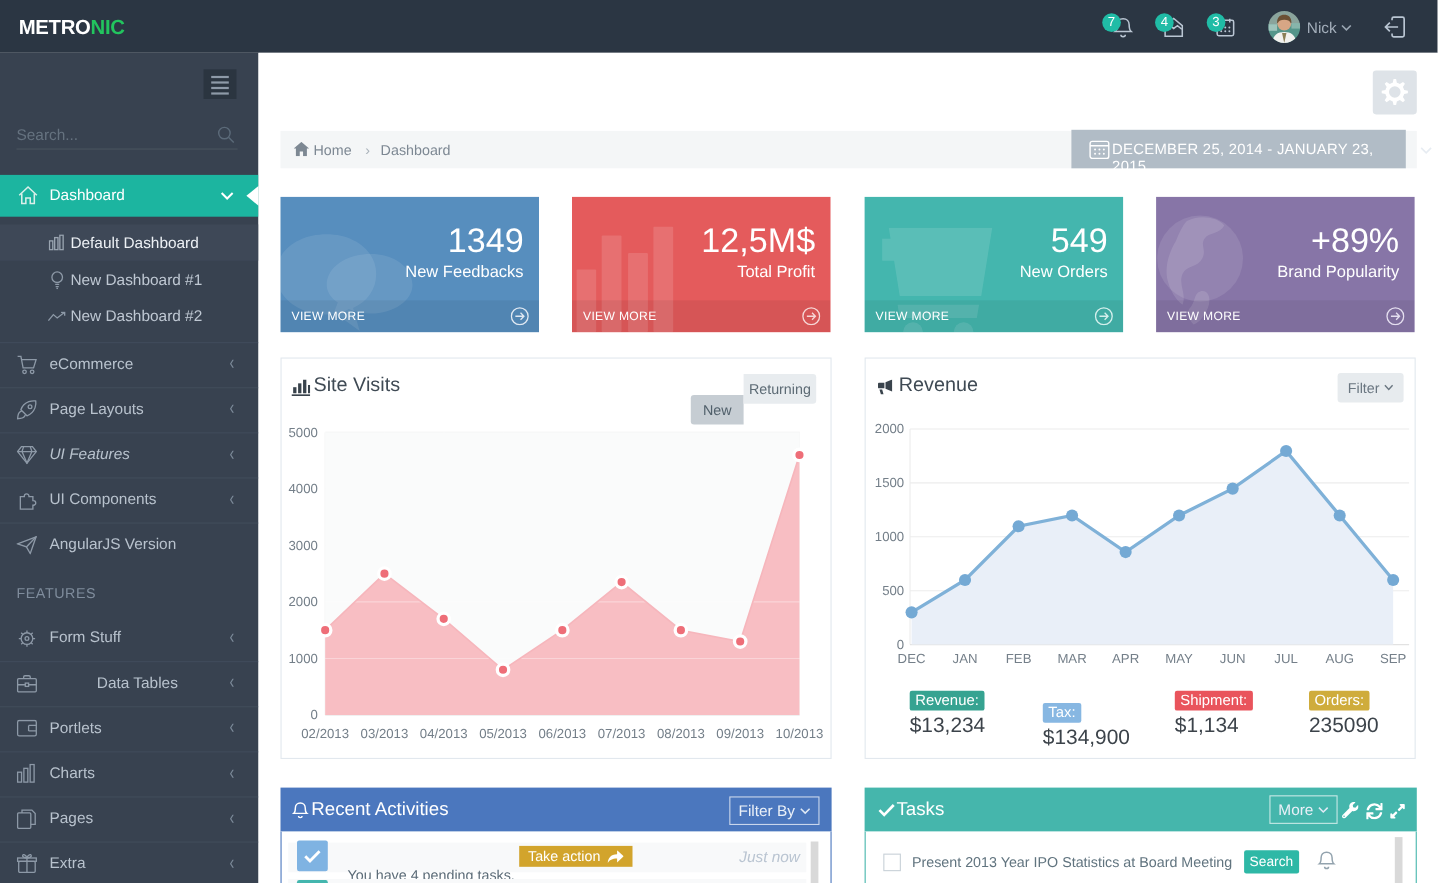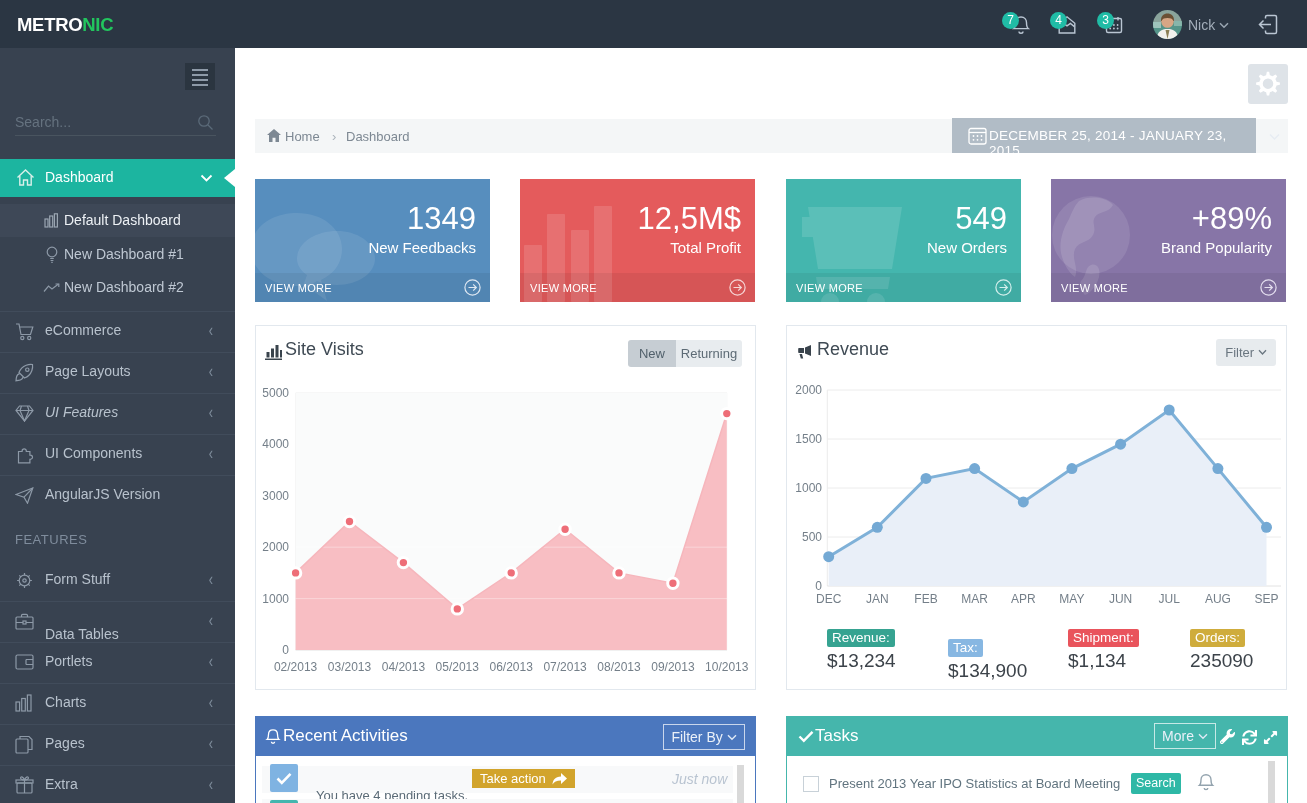--- a/index.html
+++ b/index.html
@@ -33,21 +33,21 @@
 .sep { position:absolute; left:0; width:235px; height:1px; background:#414c5b; }
 #features { position:absolute; left:15px; top:484px; font-size:13px; color:#7f8c9c; letter-spacing:0.5px; }
 
 
 #content { position:absolute; left:235px; top:48px; width:1072px; height:755px; background:#fff; }
 #pagetitle { position:absolute; left:23px; top:23px; font-size:30px; color:#57606a; }
 #pagetitle small { font-size:14px; color:#9aa1a8; }
 #gearbtn { position:absolute; left:1013px; top:16px; width:40px; height:40px; background:#DEE3E8; border-radius:3px; }
 #breadcrumb { position:absolute; left:20px; top:71px; width:1033px; height:34px; background:#F4F6F7; }
 #breadcrumb .bt { position:absolute; top:10px; font-size:13px; color:#7d8893; }
-#daterange { position:absolute; left:697px; top:-1px; width:304px; height:35px; background:#B1BCC6; cursor:pointer; }
+#daterange { position:absolute; left:719px; top:-1px; width:304px; height:35px; background:#B1BCC6; cursor:pointer; }
 #daterange .dt { position:absolute; left:47px; top:10px; font-size:13px; color:#fff; letter-spacing:0.2px; }
 
 
 .stat { position:absolute; top:131px; width:235px; height:123px; overflow:hidden; }
 .stat .num { position:absolute; right:14px; top:24px; font-size:31px; line-height:1; color:#fff; text-align:right; }
 .stat .desc { position:absolute; right:14px; top:60px; font-size:15px; color:#fff; }
 .stat .more { position:absolute; left:0; top:94px; width:235px; height:29px; background:rgba(0,0,0,0.06); color:#fff; }
 .stat .more span { position:absolute; left:10px; top:9px; font-size:11px; letter-spacing:0.3px; }
 .stat .visual { position:absolute; left:0; top:10px; opacity:1; }
 
@@ -223,21 +223,21 @@
         </svg>
       <span class="t" style="top:11px;">Form Stuff</span>
         <span class="ar" style="top:11px;">‹</span>
       </div>
     <div class="mi" style="top:553px; height:41px;">
       <svg class="ic" style="top:12px;" width="19" height="17" viewBox="0 0 19 17" fill="none" stroke="#8d99a7" stroke-width="1.2">
           <rect x="1" y="4" width="17" height="12" rx="1"></rect>
           <path d="M6.5 4 V2.5 A1.2 1.2 0 0 1 7.7 1.3 H11.3 A1.2 1.2 0 0 1 12.5 2.5 V4 M1 9.5 H8 M11 9.5 H18"></path>
           <rect x="8" y="8" width="3" height="3"></rect>
         </svg>
-      <span class="t" style="top:25px;">Data Tables</span>
+      <span class="t" style="top:11px;margin-left:43px;">Data Tables</span>
         <span class="ar" style="top:11px;">‹</span>
       </div>
     <div class="sep" style="top:553px;"></div>
     <div class="mi" style="top:594px; height:41px;">
       <svg class="ic" style="top:12px;" width="19" height="16" viewBox="0 0 19 16" fill="none" stroke="#8d99a7" stroke-width="1.2">
           <rect x="1" y="1" width="17" height="14" rx="1.5"></rect>
           <path d="M11 5.5 H18 M11 10.5 H18 M11 5.5 V10.5"></path>
         </svg>
       <span class="t" style="top:11px;">Portlets</span>
         <span class="ar" style="top:11px;">‹</span>
@@ -381,21 +381,21 @@
     <div class="portlet" id="sitevisits" style="left:20px;">
       <svg class="abs" style="left:9px; top:19px;" width="17" height="15" viewBox="0 0 17 15" fill="#39434c">
           <rect x="0" y="13.5" width="17" height="1.5"></rect>
           <rect x="1.5" y="7" width="3" height="5.5"></rect>
           <rect x="6" y="3.5" width="3" height="9"></rect>
           <rect x="10.5" y="0" width="3" height="12.5"></rect>
           <rect x="15" y="5" width="2" height="7.5"></rect>
         </svg>
       <div class="ptitle" style="left:29px;">Site Visits</div>
       <div class="btn-group" style="left:372px; top:14px;">
-        <span style="position:absolute; left:0; width:48px; height:27px; background:#C6CDD3; color:#51606b; text-align:center; line-height:27px; border-radius:3px 0 0 3px;">New</span>
+        <span style="position:absolute; left:0; width:48px; height:27px; background:#C6CDD3; color:#51606b; text-align:center; line-height:27px; border-radius:3px 0 0 3px;margin-top:19px;">New</span>
         <span style="position:absolute; left:48px; width:66px; height:27px; background:#E8ECEF; color:#5d6b75; text-align:center; line-height:27px; border-radius:0 3px 3px 0;">Returning</span>
       </div>
       <svg class="abs" style="left:0; top:0;" width="499" height="363" viewBox="0 0 499 363" font-family="Liberation Sans, sans-serif">
         <g stroke="#eeeeee" stroke-width="1">
           <line x1="39.6" y1="67" x2="471" y2="67"></line>
           <line x1="39.6" y1="118.4" x2="471" y2="118.4"></line>
           <line x1="39.6" y1="169.8" x2="471" y2="169.8"></line>
           <line x1="39.6" y1="221.2" x2="471" y2="221.2"></line>
           <line x1="39.6" y1="272.6" x2="471" y2="272.6"></line>
         </g>

